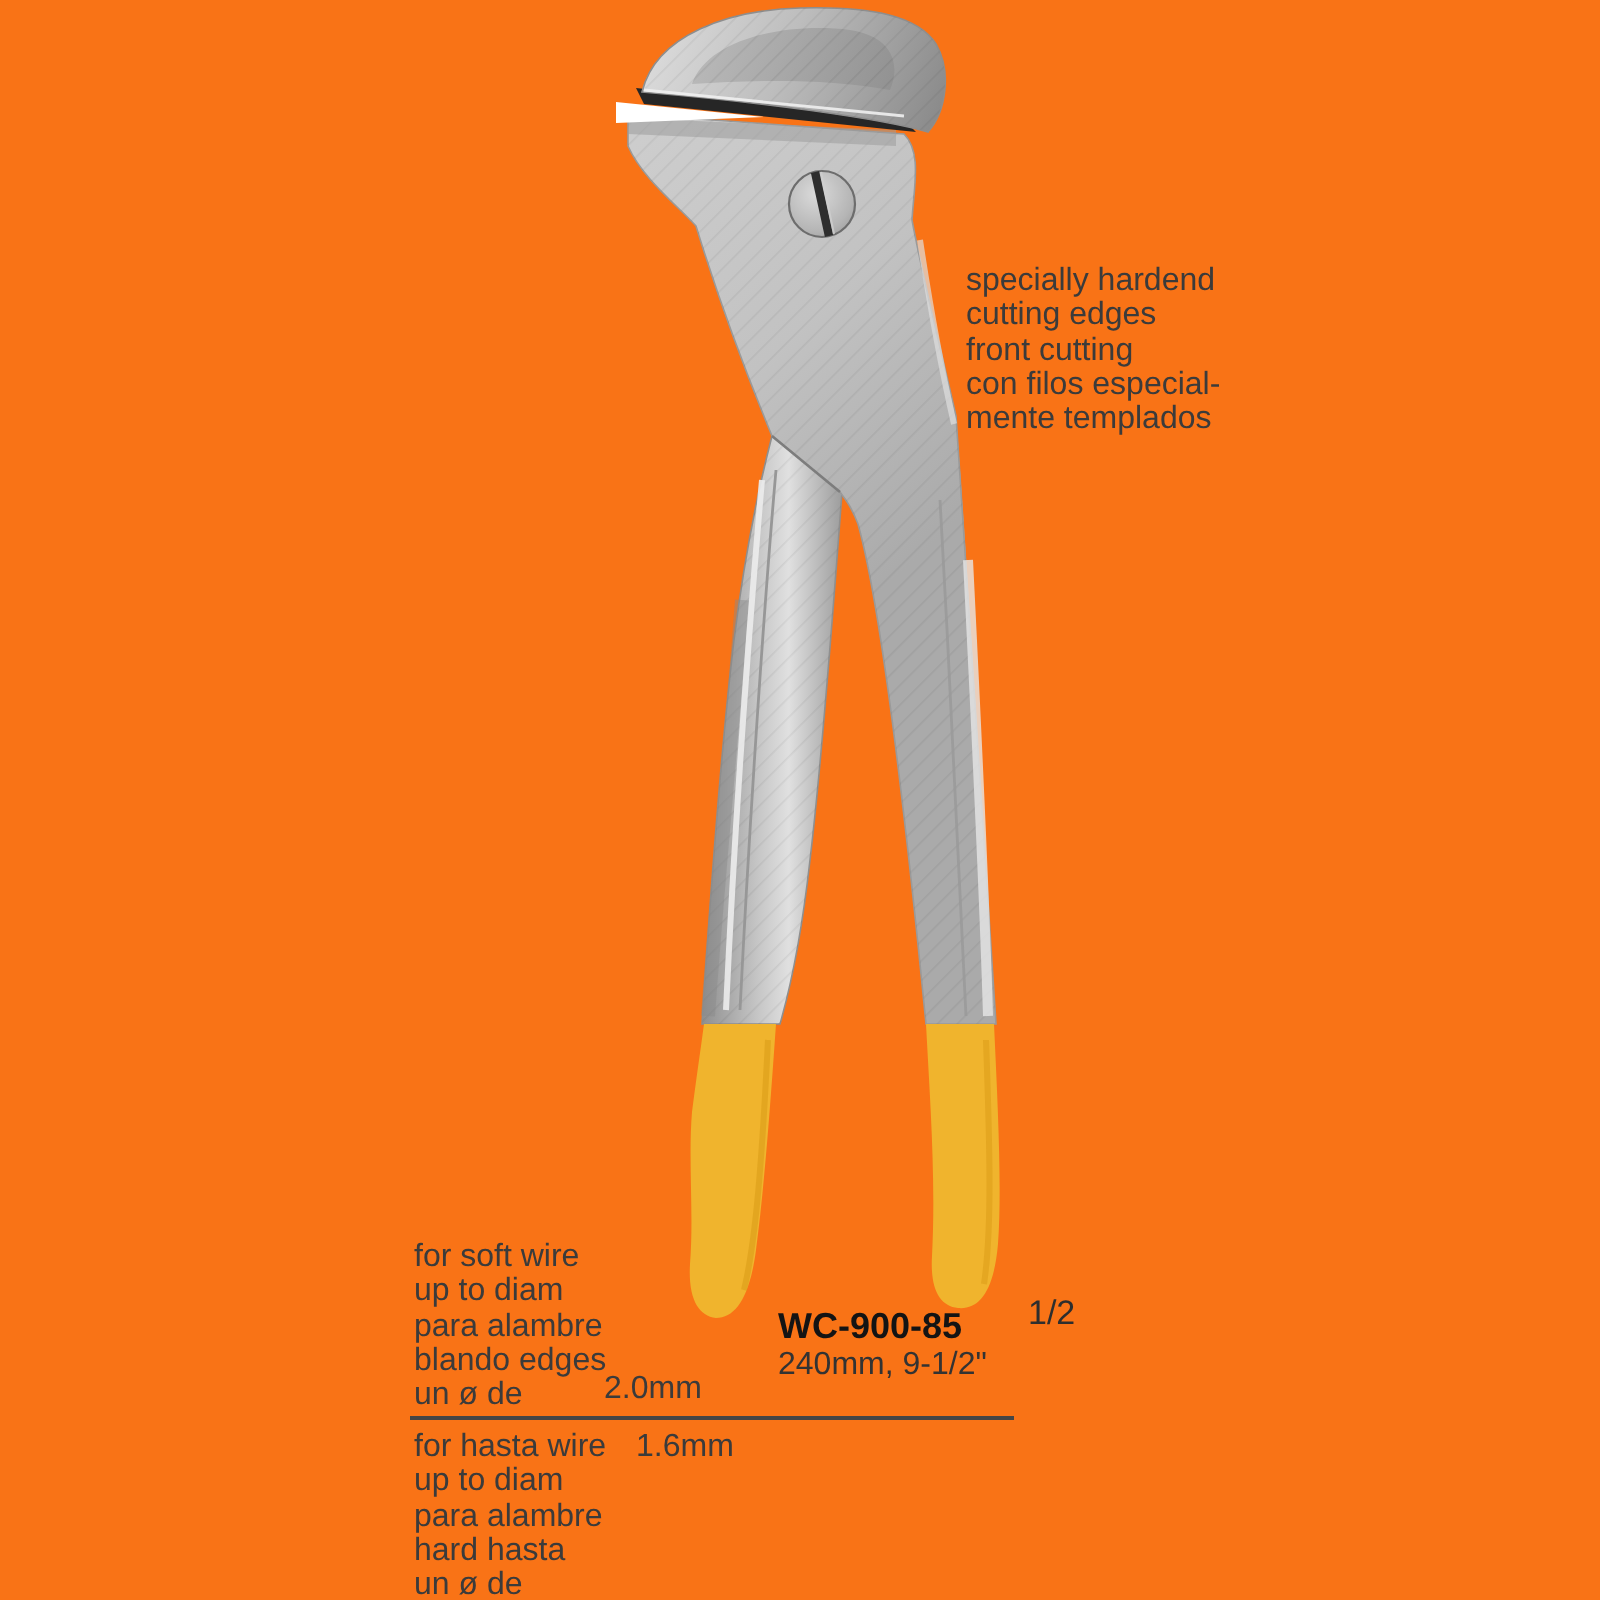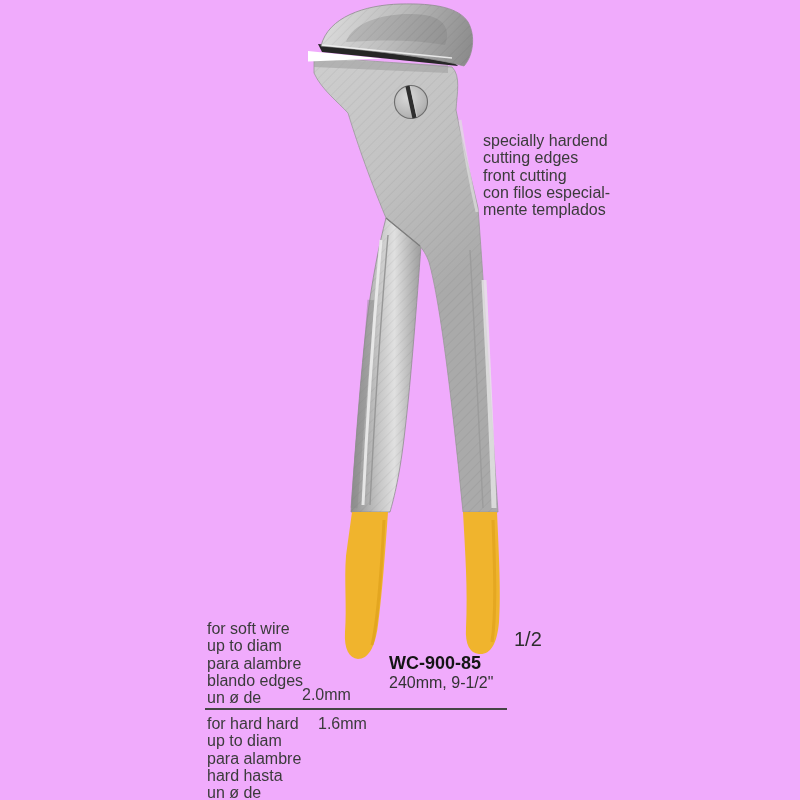--- a/index.html
+++ b/index.html
@@ -1,32 +1,32 @@
 <!DOCTYPE html>
 <html><head>
 <meta charset="utf-8">
 <style>
   html,body{margin:0;padding:0;}
   body{
     width:800px;height:800px;background:#ffffff;overflow:hidden;
     font-family:"Liberation Sans", sans-serif;position:relative;
   }
-  .page{position:absolute;inset:0;width:800px;height:800px;background:#f0abfc;}
+  .page{position:absolute;inset:0;width:800px;height:800px;background:#f97316;}
   svg.instrument{position:absolute;left:0;top:0;}
   .txt{position:absolute;color:#3b3b3b;font-size:16px;line-height:17.3px;white-space:nowrap;}
   .txt span{display:block;}
   .note-right{left:483px;top:132px;}
   .spec-block-soft{left:207px;top:620px;}
   .spec-value-soft{left:302px;top:686px;}
   .divider{position:absolute;left:205px;top:708px;width:302px;height:2px;background:#454545;}
   .spec-block-hard{left:207px;top:715px;}
   .spec-value-hard{left:318px;top:715px;}
   .product-code{left:389px;top:655px;font-weight:bold;font-size:18px;color:#141414;}
   .product-size{left:389px;top:674px;color:#333;}
-  .scale-note{left:514px;top:631px;font-size:20px;color:#2e2e2e;}
+  .scale-note{left:514px;top:648px;font-size:17px;color:#2e2e2e;}
 </style>
 </head>
 <body>
 
 <div class="page">
 
   <svg class="instrument" width="800" height="800" viewBox="0 0 800 800">
     <defs>
       <linearGradient id="gJaw" gradientUnits="userSpaceOnUse" x1="330" y1="5" x2="470" y2="60">
         <stop offset="0" stop-color="#dcdcdc"></stop>
@@ -140,21 +140,21 @@
     <span>up to diam</span>
     <span>para alambre</span>
     <span>blando edges</span>
     <span>un ø de</span>
   </div>
   <div class="txt spec-value-soft">2.0mm</div>
 
   <div class="divider"></div>
 
   <div class="txt spec-block-hard">
-    <span>for hard hard</span>
+    <span>for hasta wire</span>
     <span>up to diam</span>
     <span>para alambre</span>
     <span>hard hasta</span>
     <span>un ø de</span>
   </div>
   <div class="txt spec-value-hard">1.6mm</div>
 
 </div>
 
 </body></html>

